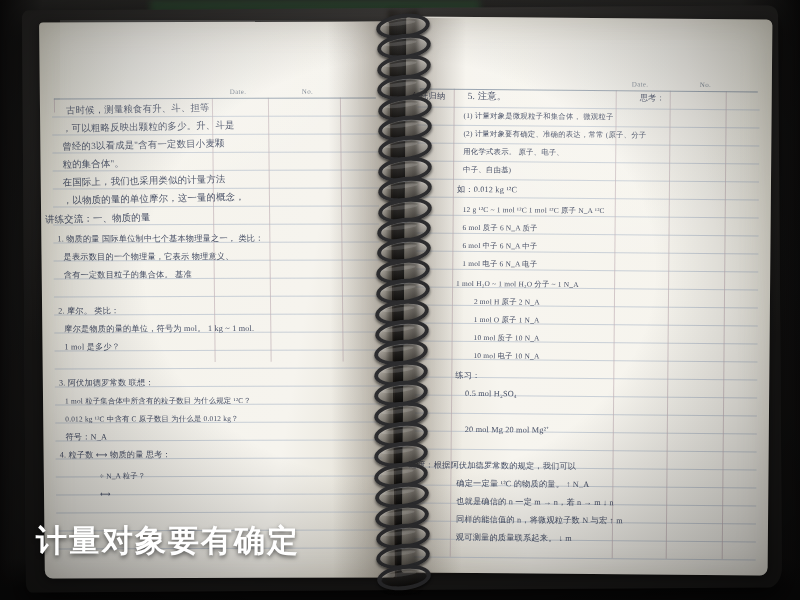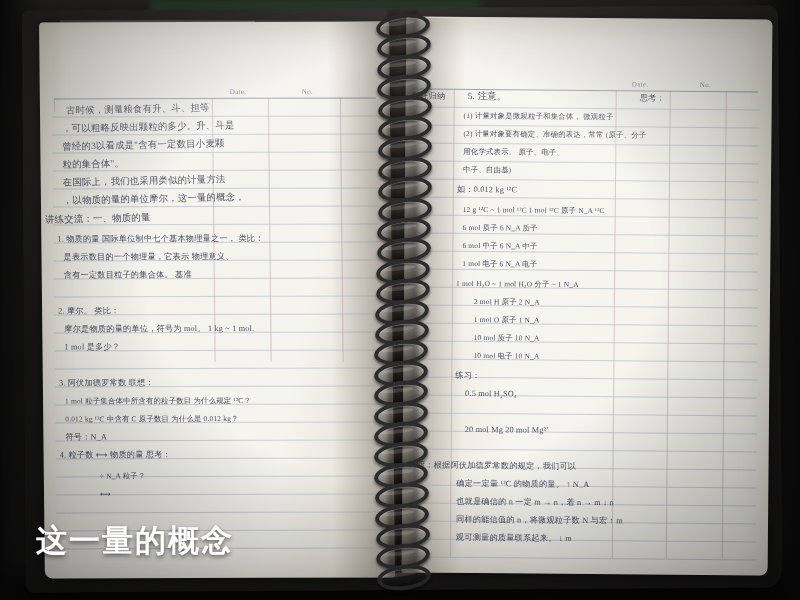--- a/index.html
+++ b/index.html
@@ -384,14 +384,14 @@
       <div class="coil" style="top: 497.6px; left: 9.38529px;"></div>
       <div class="coil" style="top: 518px; left: 9.92701px;"></div>
       <div class="coil" style="top: 538.4px; left: 10.4733px;"></div>
       <div class="coil" style="top: 558.8px; left: 10.9901px;"></div>
     </div>
 
   <div class="glare"></div>
   <div class="glare2"></div>
   <div class="vignette"></div>
 
-  <div class="watermark">这一量的概念</div>
+  <div class="watermark">计量对象要有确定</div>
 </div>
 
 </body></html>

